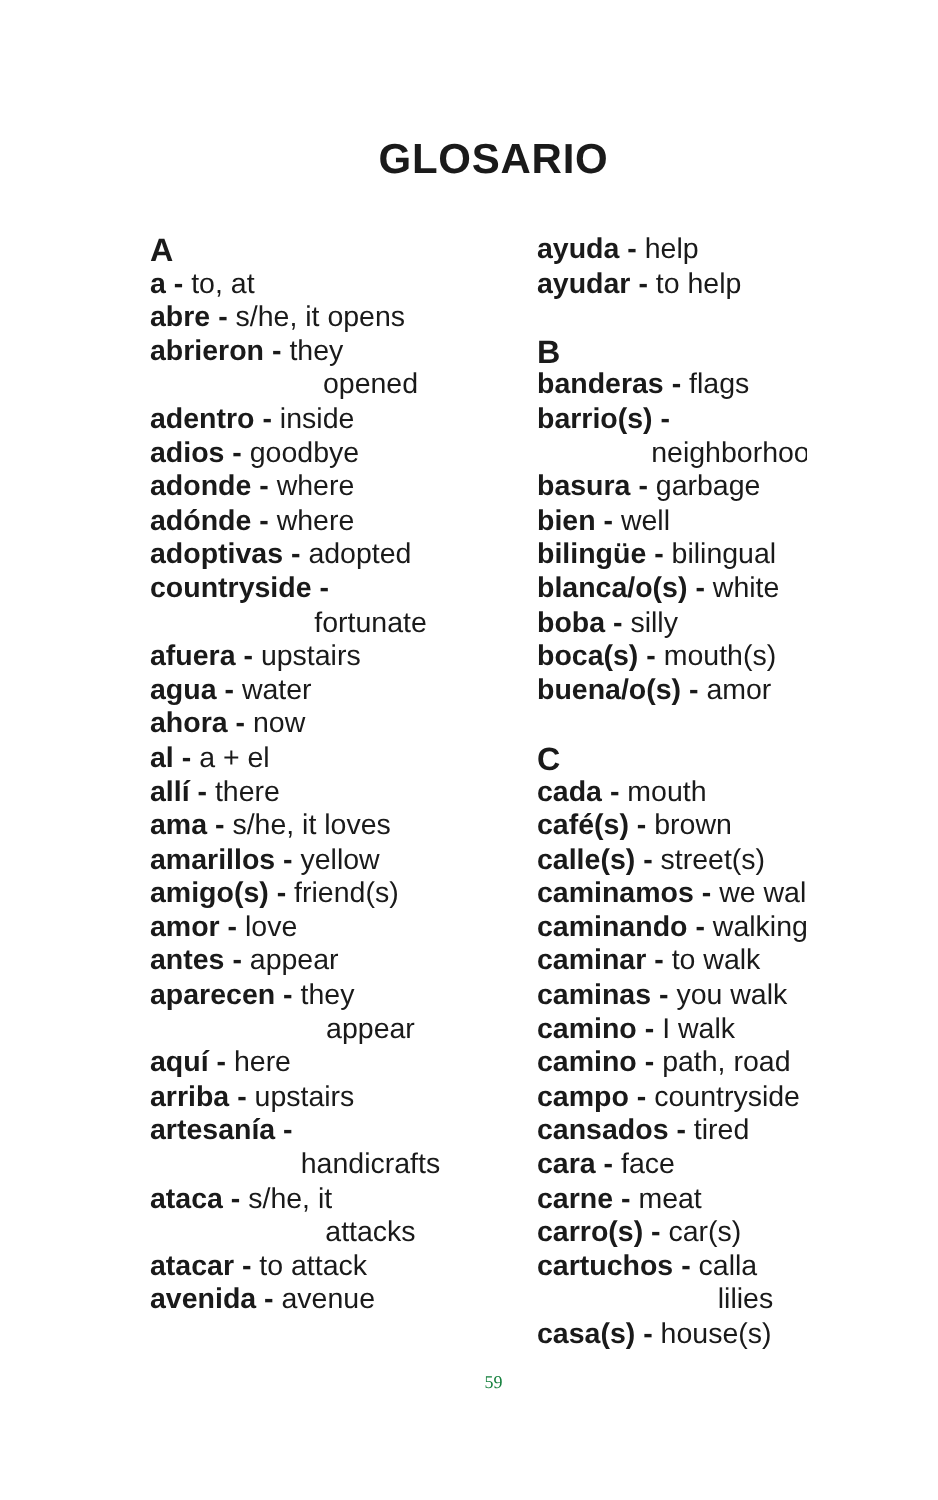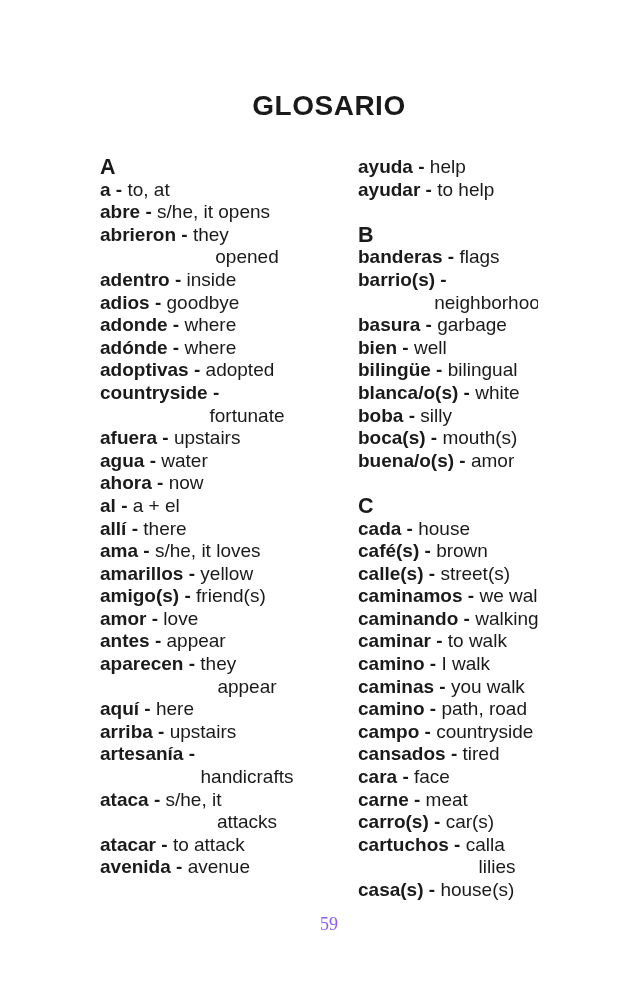--- a/index.html
+++ b/index.html
@@ -48,22 +48,22 @@
   .def  { font-weight: 400; text-align: center; }
   .cont { padding-left: 36px; text-align: center; }
   .block-gap { margin-top: 22.6px; }
   .page-num {
     position: absolute;
     top: 914px;
     left: 100px;
     width: 458px;
     text-align: center;
     font-family: "Liberation Serif", "DejaVu Serif", serif;
-    font-size: 18px;
-    color: #8b5cf6;
+    font-size: 12px;
+    color: #15803d;
   }
 </style>
 </head>
 <body>
 
 <div class="page">
   <h1 class="title">GLOSARIO</h1>
 
   <div class="columns">
     <div class="col-left">
@@ -115,28 +115,28 @@
           <div class="entry"><span class="term">basura</span><span class="sep"> - </span><span class="def">garbage</span></div>
           <div class="entry"><span class="term">bien</span><span class="sep"> - </span><span class="def">well</span></div>
           <div class="entry"><span class="term">bilingüe</span><span class="sep"> - </span><span class="def">bilingual</span></div>
           <div class="entry"><span class="term">blanca/o(s)</span><span class="sep"> - </span><span class="def">white</span></div>
           <div class="entry"><span class="term">boba</span><span class="sep"> - </span><span class="def">silly</span></div>
           <div class="entry"><span class="term">boca(s)</span><span class="sep"> - </span><span class="def">mouth(s)</span></div>
           <div class="entry"><span class="term">buena/o(s)</span><span class="sep"> - </span><span class="def">amor</span></div>
         </div>
         <div class="block block-gap">
           <div class="section-header">C</div>
-          <div class="entry"><span class="term">cada</span><span class="sep"> - </span><span class="def">house</span></div>
+          <div class="entry"><span class="term">cada</span><span class="sep"> - </span><span class="def">mouth</span></div>
           <div class="entry"><span class="term">café(s)</span><span class="sep"> - </span><span class="def">brown</span></div>
           <div class="entry"><span class="term">calle(s)</span><span class="sep"> - </span><span class="def">street(s)</span></div>
           <div class="entry"><span class="term">caminamos</span><span class="sep"> - </span><span class="def">we walk</span></div>
           <div class="entry"><span class="term">caminando</span><span class="sep"> - </span><span class="def">walking</span></div>
           <div class="entry"><span class="term">caminar</span><span class="sep"> - </span><span class="def">to walk</span></div>
+          <div class="entry"><span class="term">caminas</span><span class="sep"> - </span><span class="def">you walk</span></div>
           <div class="entry"><span class="term">camino</span><span class="sep"> - </span><span class="def">I walk</span></div>
-          <div class="entry"><span class="term">caminas</span><span class="sep"> - </span><span class="def">you walk</span></div>
           <div class="entry"><span class="term">camino</span><span class="sep"> - </span><span class="def">path, road</span></div>
           <div class="entry"><span class="term">campo</span><span class="sep"> - </span><span class="def">countryside</span></div>
           <div class="entry"><span class="term">cansados</span><span class="sep"> - </span><span class="def">tired</span></div>
           <div class="entry"><span class="term">cara</span><span class="sep"> - </span><span class="def">face</span></div>
           <div class="entry"><span class="term">carne</span><span class="sep"> - </span><span class="def">meat</span></div>
           <div class="entry"><span class="term">carro(s)</span><span class="sep"> - </span><span class="def">car(s)</span></div>
           <div class="entry"><span class="term">cartuchos</span><span class="sep"> - </span><span class="def">calla</span></div>
           <div class="entry cont">lilies</div>
           <div class="entry"><span class="term">casa(s)</span><span class="sep"> - </span><span class="def">house(s)</span></div>
         </div>

